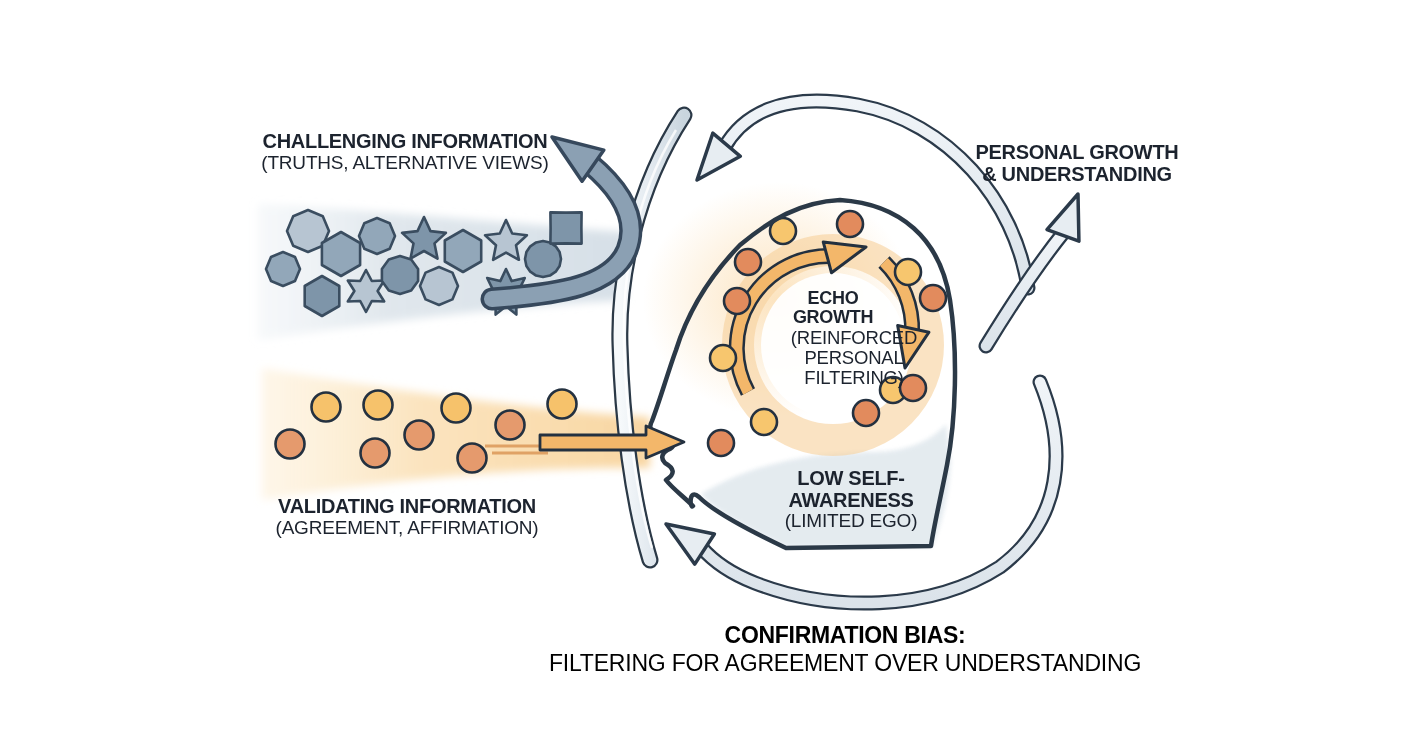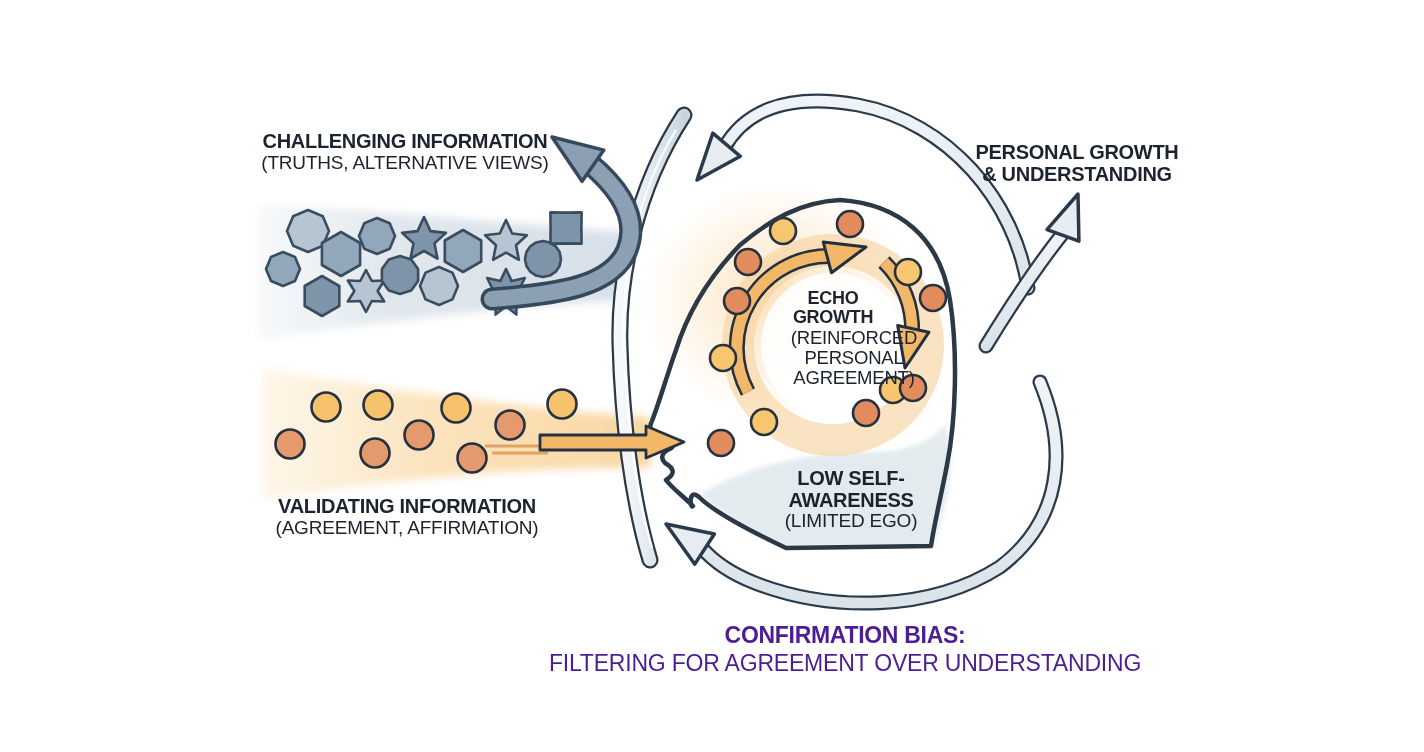--- a/index.html
+++ b/index.html
@@ -8,21 +8,21 @@
   .stage svg{position:absolute;left:0;top:0;}
   .lbl{position:absolute;transform:translate(-50%,-50%);text-align:center;
        color:#1c232e;line-height:1.08;white-space:nowrap;}
   .lbl .b{font-weight:700;letter-spacing:-0.3px;}
   .lbl .r{font-weight:400;letter-spacing:-0.2px;}
   .fs20{font-size:20px;}
   .fs19{font-size:19px;}
   .fs21{font-size:18px;}
   .fs18{font-size:18.5px;margin-left:42px;}
   .fs23{font-size:23px;}
-  .caption{color:#4c1d95;line-height:1.22;}
+  .caption{color:#000000;line-height:1.22;}
 </style>
 </head>
 <body>
 
 <div class="stage">
 
 <svg id="cv" width="1424" height="752" viewBox="0 0 1424 752">
   <defs>
     <filter id="soft" x="-25%" y="-25%" width="150%" height="150%">
       <feGaussianBlur stdDeviation="4"></feGaussianBlur>
@@ -210,21 +210,21 @@
 <div class="lbl" style="left:1077px;top:164px;">
   <div class="b fs20">PERSONAL GROWTH</div>
   <div class="b fs20">&amp; UNDERSTANDING</div>
 </div>
 
 <div class="lbl" style="left:833px;top:338px;">
   <div class="b fs21">ECHO</div>
   <div class="b fs21">GROWTH</div>
   <div class="r fs18">(REINFORCED</div>
   <div class="r fs18">PERSONAL</div>
-  <div class="r fs18">AGREEMENT)</div>
+  <div class="r fs18">FILTERING)</div>
 </div>
 
 <div class="lbl" style="left:851px;top:500px;">
   <div class="b fs20">LOW SELF-</div>
   <div class="b fs20">AWARENESS</div>
   <div class="r fs19">(LIMITED EGO)</div>
 </div>
 
 <div class="lbl caption" style="left:845px;top:649px;">
   <div class="b fs23">CONFIRMATION BIAS:</div>

